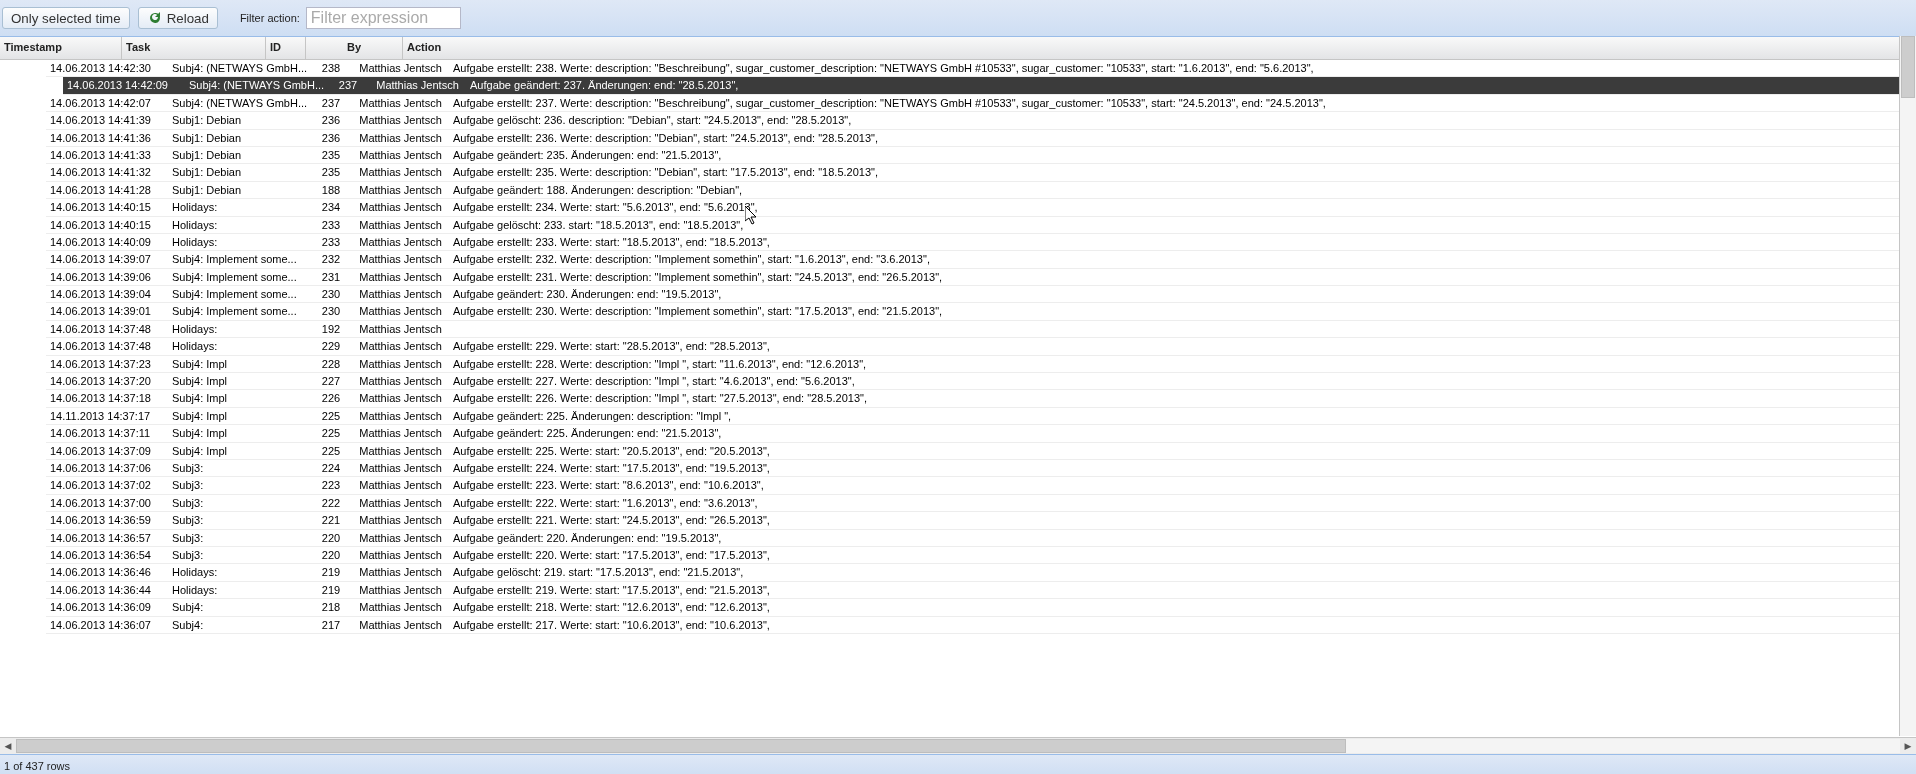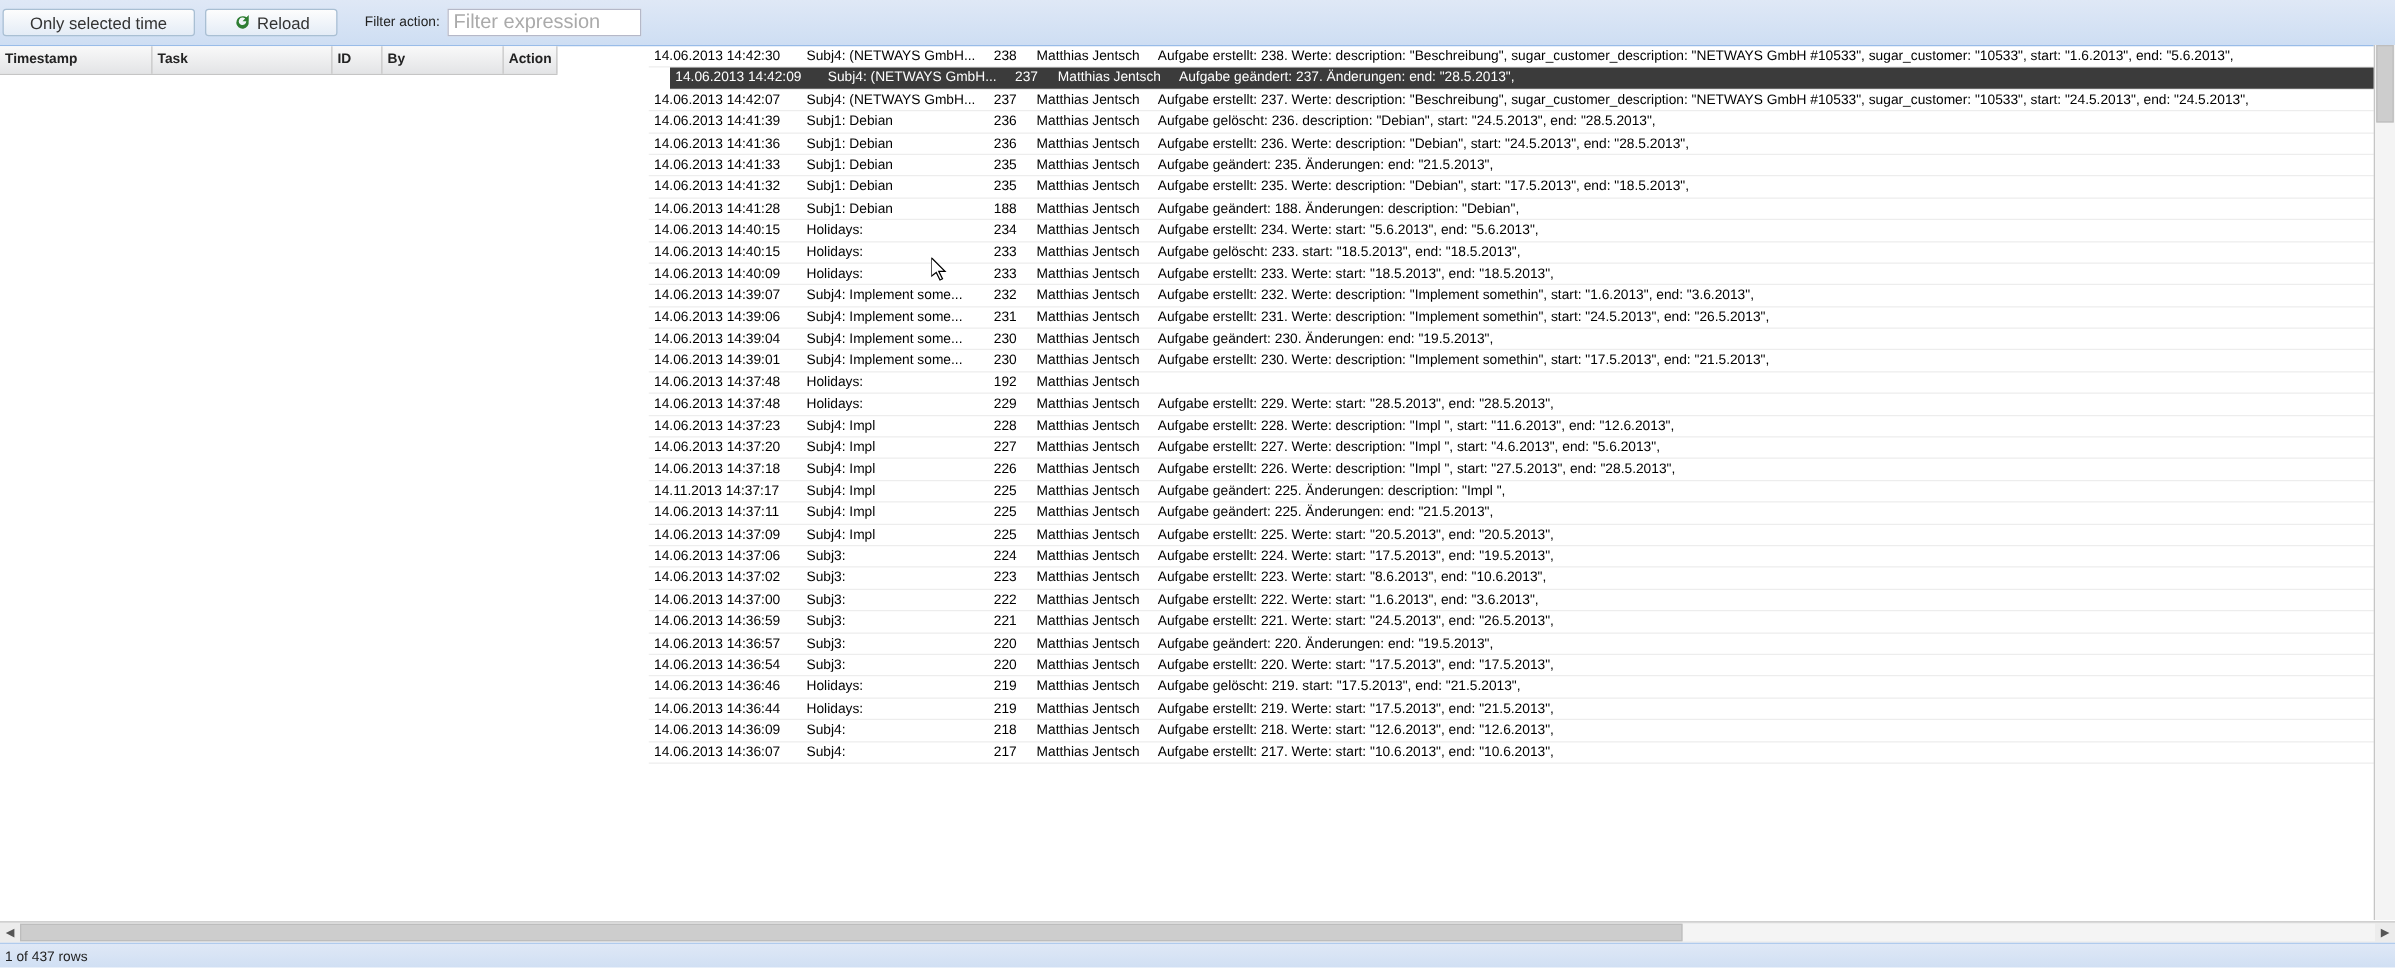--- a/index.html
+++ b/index.html
@@ -19,21 +19,21 @@
     height: 36px;
     padding: 0 2px;
     border-bottom: 1px solid #99bce8;
     background: #d3e1f1;
     background: linear-gradient(#dfe8f6, #cedef3);
   }
   .btn {
     display: inline-flex;
     align-items: center;
     height: 22px;
-    padding: 0 21px;
+    padding: 0 8px;
     margin-right: 8px;
     border: 1px solid #a9bfd3;
     border-radius: 3px;
     background: linear-gradient(#fdfdfd,#e4ecf6);
     cursor: pointer;
     color: #333;
   }
   .btn .icon {
     width: 16px;
     height: 16px;
@@ -55,22 +55,21 @@
     font-family: inherit;
     font-size: 16px;
     color: #000;
   }
   .filter-input::placeholder { color: #aaa; font-style: normal; }
 
   .grid-wrap {
     position: relative;
     height: calc(774px - 36px - 22px - 16px);
     display: flex;
-    flex-direction: row;
-    gap: 27px;
+    flex-direction: column;
   }
   .grid-header {
     display: flex;
     height: 22px;
     background: linear-gradient(#f9f9f9,#e3e4e6);
     border-bottom: 1px solid #c5c5c5;
     color: #222;
     font-weight: bold;
     flex: 0 0 auto;
   }
@@ -101,21 +100,21 @@
   }
   .cell {
     padding: 0 4px;
     box-sizing: border-box;
     overflow: hidden;
     text-overflow: ellipsis;
   }
   .col-ts   { width: 122px; }
   .col-task { width: 144px; }
   .col-id   { width: 40px; text-align: center; padding-right: 6px;}
-  .col-by   { width: 97px; }
+  .col-by   { width: 97px; text-align: center; }
   .col-act  { flex: 1 1 auto; }
 
   .hscroll {
     height: 16px;
     background: #ececec;
     border-top: 1px solid #c5c5c5;
     position: relative;
     display: flex;
     align-items: center;
   }

